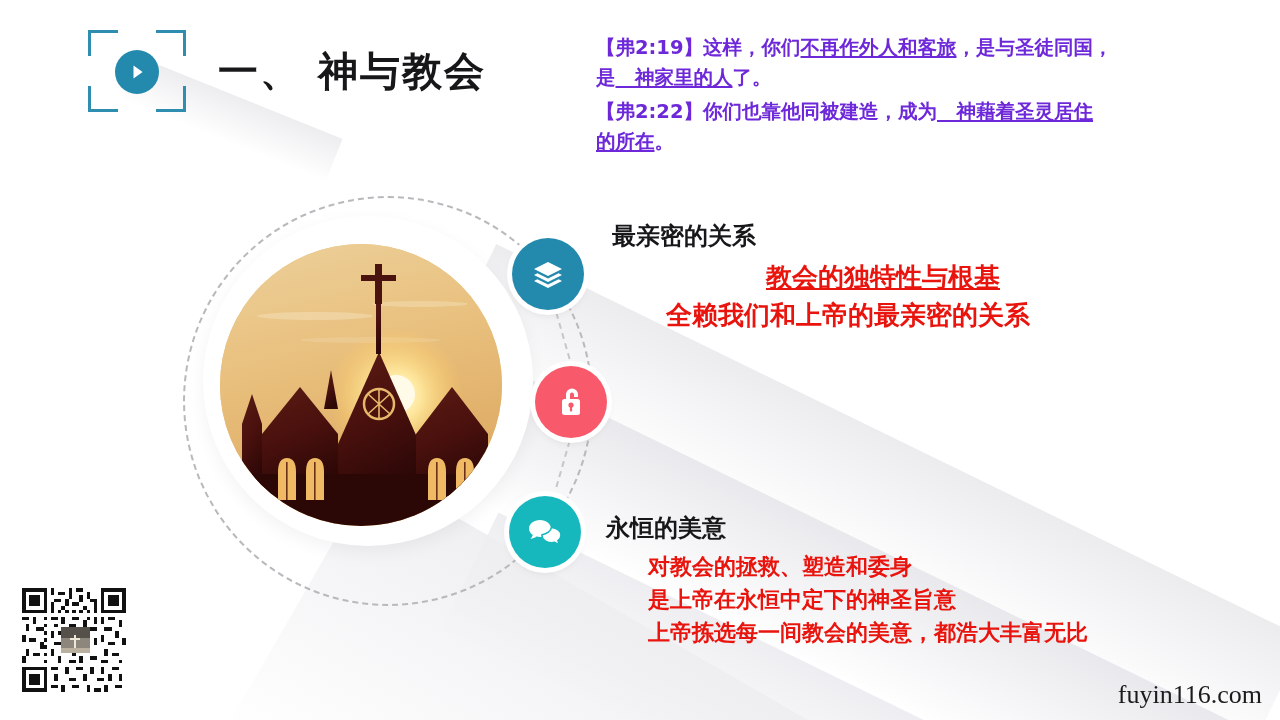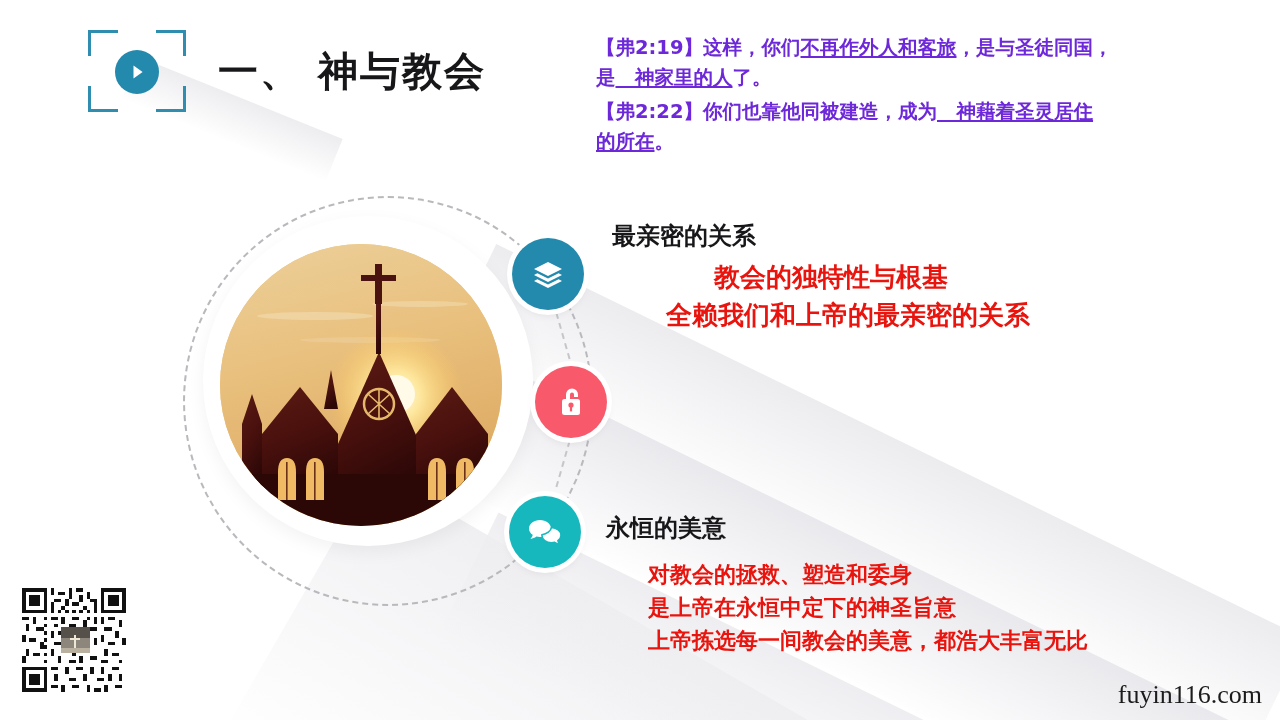--- a/index.html
+++ b/index.html
@@ -186,28 +186,28 @@
   }
   .section-lines {
     color: #e8140d;
     font-weight: bold;
     font-family: "DejaVu Sans", "Liberation Sans", sans-serif;
   }
   .section-lines div { white-space: nowrap; }
 
   #section-1 { left: 612px; top: 220px; }
   #section-1 .section-lines { font-size: 26px; line-height: 38px; text-align: left; margin-top: 6px; margin-left: 54px; }
-  #section-1 .section-lines div:nth-child(1) { margin-left: 48px; }
+  #section-1 .section-lines div:nth-child(1) { margin-left: 100px; text-decoration: underline; }
 
   #section-2 { left: 652px; top: 363px; }
   #section-2 .section-lines { font-size: 26px; line-height: 38px; margin-top: 6px; margin-left: 34px; }
   #section-2 .section-lines div:nth-child(1) { margin-left: 62px; }
 
   #section-3 { left: 606px; top: 512px; }
-  #section-3 .section-lines { font-size: 22px; line-height: 33px; margin-top: 14px; margin-left: 42px; }
+  #section-3 .section-lines { font-size: 22px; line-height: 33px; margin-top: 6px; margin-left: 42px; }
 
   
   #qr-code {
     position: absolute;
     left: 22px; top: 588px;
     width: 104px; height: 104px;
   }
   #qr-code svg { display: block; }
 
   

